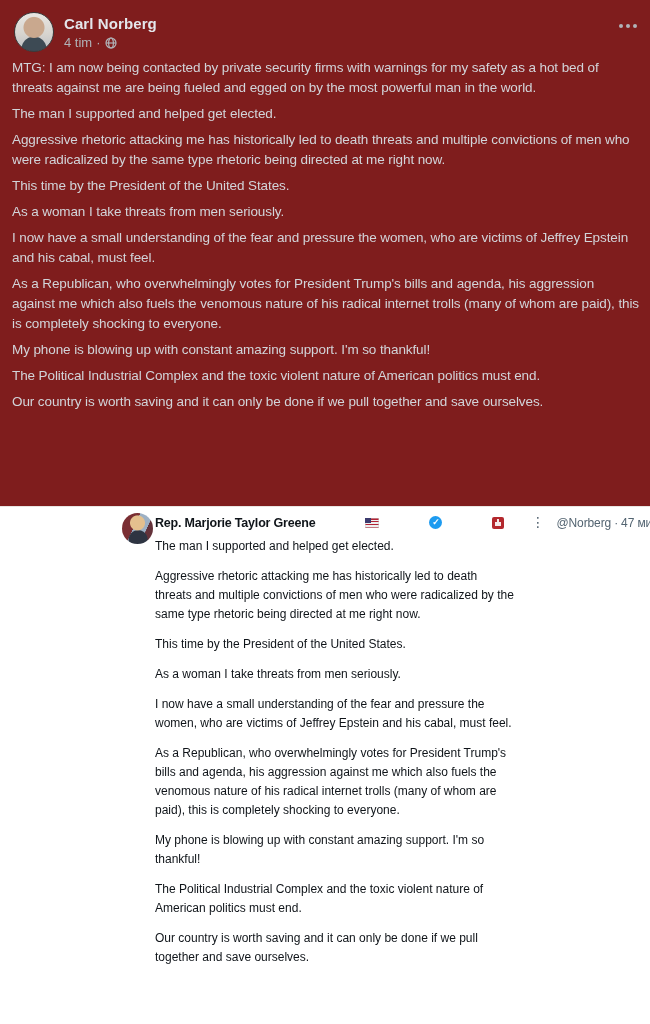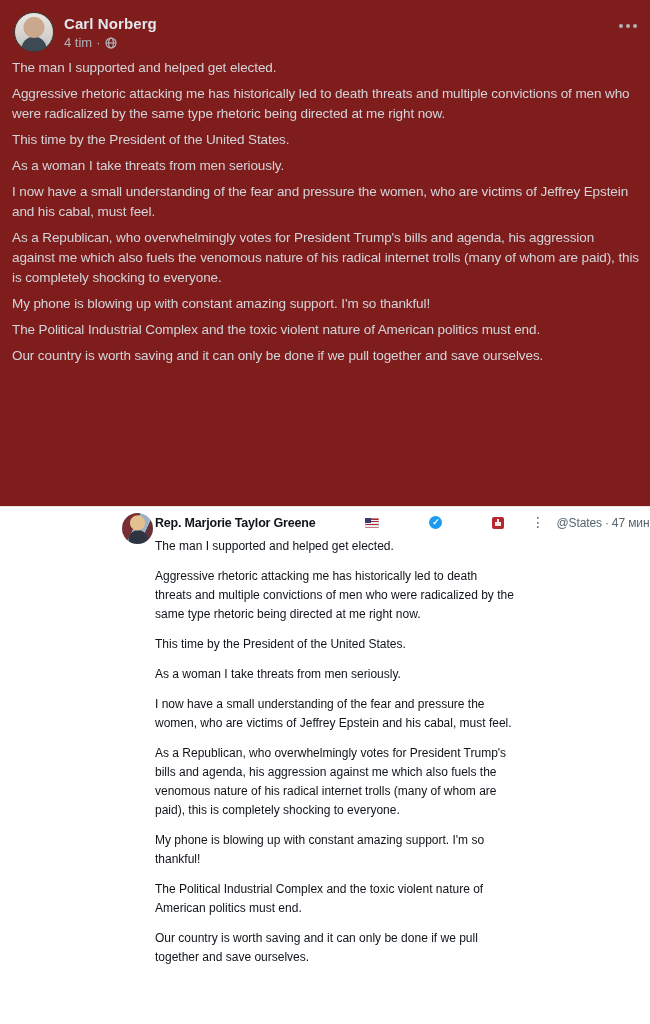--- a/index.html
+++ b/index.html
@@ -87,20 +87,21 @@
     </div>
   </div>
   <div class="fb-more">
       <i></i>
       <i></i>
       <i></i>
     </div>
 
   <div class="fb-text">
 
+      <p class="fb-p"> MTG: I am now being contacted by private security firms with warnings for my safety as a hot bed of threats against me are being fueled and egged on by the most powerful man in the world.</p>
       <p class="fb-p">The man I supported and helped get elected.</p>
       <p class="fb-p">Aggressive rhetoric attacking me has historically led to death threats and multiple convictions of men who were radicalized by the same type rhetoric being directed at me right now.</p>
       <p class="fb-p">This time by the President of the United States.</p>
       <p class="fb-p">As a woman I take threats from men seriously.</p>
       <p class="fb-p">I now have a small understanding of the fear and pressure the women, who are victims of Jeffrey Epstein and his cabal, must feel.</p>
       <p class="fb-p">As a Republican, who overwhelmingly votes for President Trump's bills and agenda, his aggression against me which also fuels the venomous nature of his radical internet trolls (many of whom are paid), this is completely shocking to everyone.</p>
       <p class="fb-p">My phone is blowing up with constant amazing support. I'm so thankful!</p>
       <p class="fb-p">The Political Industrial Complex and the toxic violent nature of American politics must end.</p>
       <p class="fb-p">Our country is worth saving and it can only be done if we pull together and save ourselves.</p>
     </div>
@@ -110,21 +111,21 @@
   <div class="tweet-avatar"></div>
   <div class="tweet-more">⋮</div>
 
   <div class="tweet-content">
     <div class="tweet-header">
       <span class="tweet-author">Rep. Marjorie Taylor Greene</span>
       <span class="badge flag-badge"></span>
       <span class="badge verified-badge">✓</span>
       <span class="badge gov-badge"></span>
       <span class="tweet-meta">
-        <span>@States</span>
+        <span>@Norberg</span>
         <span>·</span>
         <span>47 мин.</span>
       </span>
     </div>
 
     <div class="tweet-body">
 
         <p class="tweet-p">The man I supported and helped get elected.</p>
         <p class="tweet-p">Aggressive rhetoric attacking me has historically led to death threats and multiple convictions of men who were radicalized by the same type rhetoric being directed at me right now.</p>
         <p class="tweet-p">This time by the President of the United States.</p>

